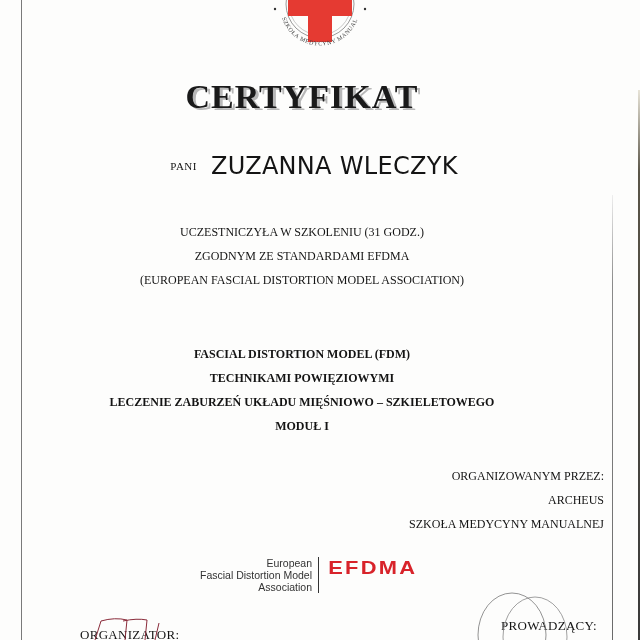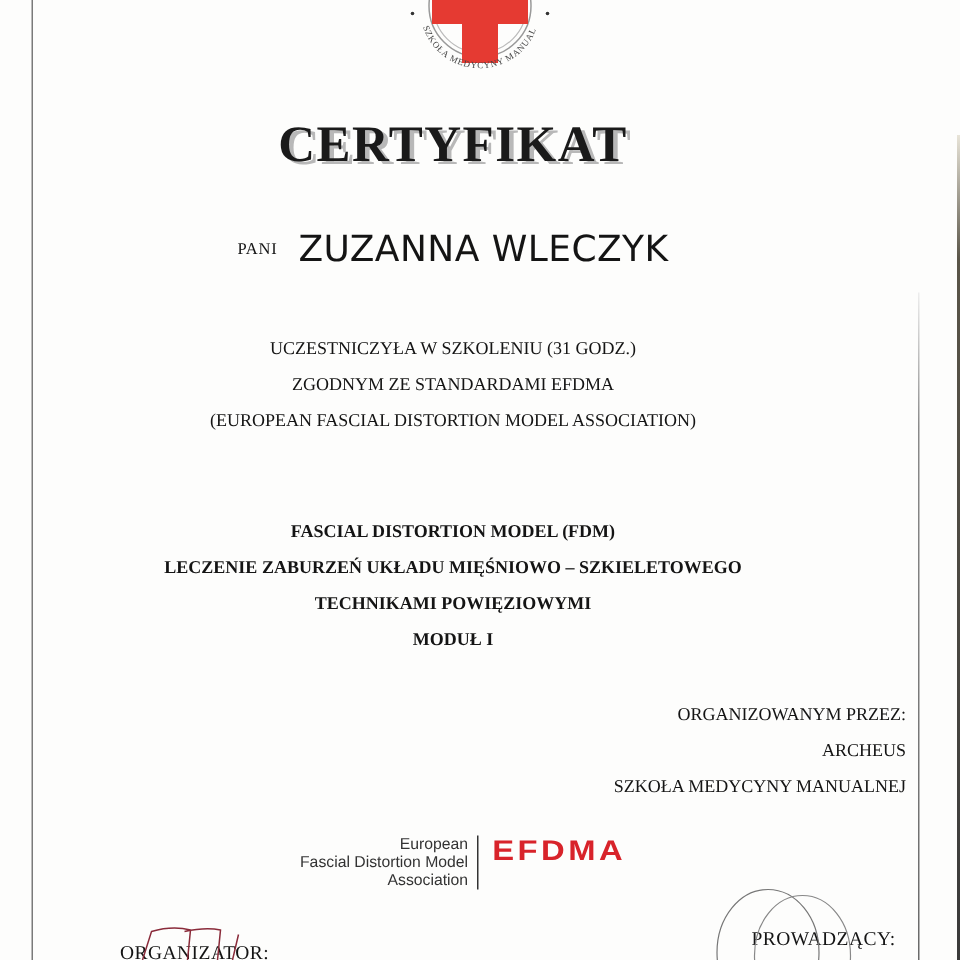--- a/index.html
+++ b/index.html
@@ -16,21 +16,21 @@
 
     .logo { position: absolute; left: 255px; top: -10px; width: 130px; height: 58px; }
 
     .center { position: absolute; left: 0; width: 604px; text-align: center; white-space: nowrap; }
 
     .title {
       top: 78px; font-size: 34px; font-weight: bold; letter-spacing: 1px;
       color: #1a1a1a;
       text-shadow: 3px 2px 0 #b8b8b8;
     }
-    .name-row { top: 152px; }
+    .name-row { top: 152px; padding-left: 12px; }
     .pani { font-size: 11px; letter-spacing: 0.5px; margin-right: 10px; vertical-align: middle; }
     .name { font-family: "DejaVu Sans", "Liberation Sans", sans-serif; font-size: 24px; vertical-align: middle; letter-spacing: 0.3px; }
 
     .line { font-size: 12px; line-height: 24px; }
     .bold { font-weight: bold; }
 
     .efdma { position: absolute; top: 557px; left: 200px; height: 36px; display: flex; align-items: flex-start; }
     .efdma-text { font-family: "Liberation Sans", sans-serif; font-size: 10.5px; line-height: 12px; text-align: right; color: #333; padding-right: 6px; }
     .efdma-sep { width: 1px; height: 36px; background: #333; }
     .efdma-brand { font-family: "Liberation Sans", sans-serif; font-weight: 900; font-size: 19px; color: #d8232a; letter-spacing: 2px; padding-left: 8px; transform: scaleX(1.15); transform-origin: left; }
@@ -68,22 +68,22 @@
 </div>
 
 <div class="center" style="top:220px;">
   <div class="line">UCZESTNICZYŁA W  SZKOLENIU (31 GODZ.)</div>
   <div class="line">ZGODNYM ZE STANDARDAMI EFDMA</div>
   <div class="line">(EUROPEAN FASCIAL DISTORTION MODEL ASSOCIATION)</div>
 </div>
 
 <div class="center" style="top:342px;">
   <div class="line bold">FASCIAL DISTORTION MODEL (FDM)</div>
+  <div class="line bold">TECHNIKAMI POWIĘZIOWYMI</div>
   <div class="line bold">LECZENIE ZABURZEŃ UKŁADU MIĘŚNIOWO – SZKIELETOWEGO</div>
-  <div class="line bold">TECHNIKAMI POWIĘZIOWYMI</div>
   <div class="line bold">MODUŁ I</div>
 </div>
 
 <div class="center" style="top:464px;text-align:right;">
   <div class="line">ORGANIZOWANYM PRZEZ:</div>
   <div class="line">ARCHEUS</div>
   <div class="line">SZKOŁA MEDYCYNY MANUALNEJ</div>
 </div>
 
 <div class="efdma">

